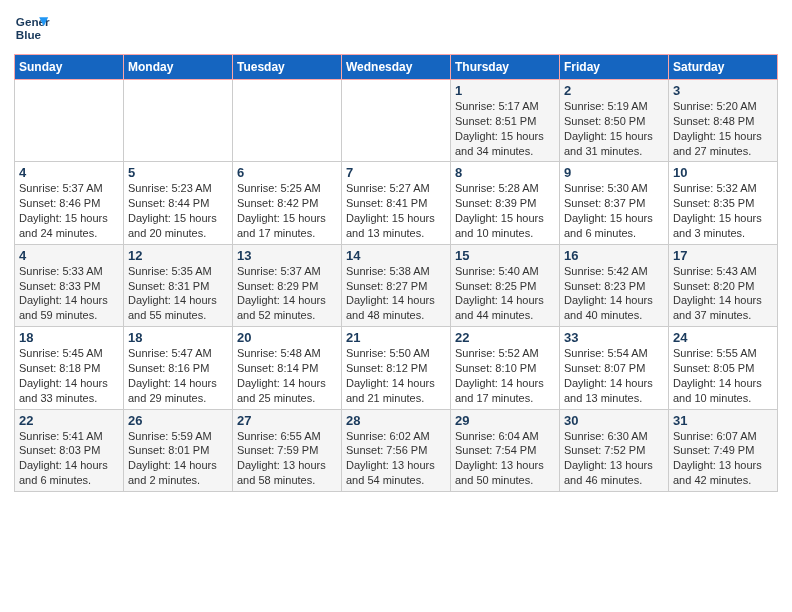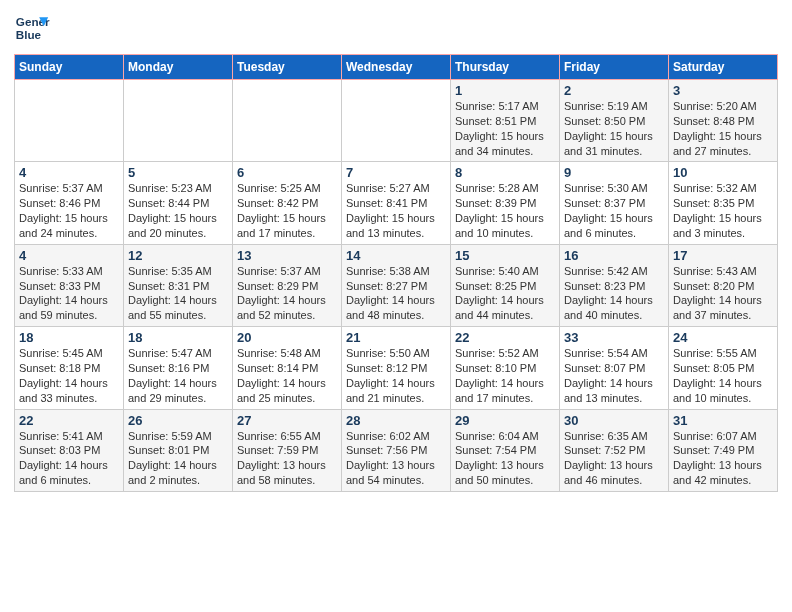--- a/index.html
+++ b/index.html
@@ -328,21 +328,21 @@
           </td>
           <td>
             <span class="day-num">29</span>
             <div class="cell-text">Sunrise: 6:04 AM
 Sunset: 7:54 PM
 Daylight: 13 hours
 and 50 minutes.</div>
           </td>
           <td>
             <span class="day-num">30</span>
-            <div class="cell-text">Sunrise: 6:35 AM
+            <div class="cell-text">Sunrise: 6:30 AM
 Sunset: 7:52 PM
 Daylight: 13 hours
 and 46 minutes.</div>
           </td>
           <td>
             <span class="day-num">31</span>
             <div class="cell-text">Sunrise: 6:07 AM
 Sunset: 7:49 PM
 Daylight: 13 hours
 and 42 minutes.</div>

